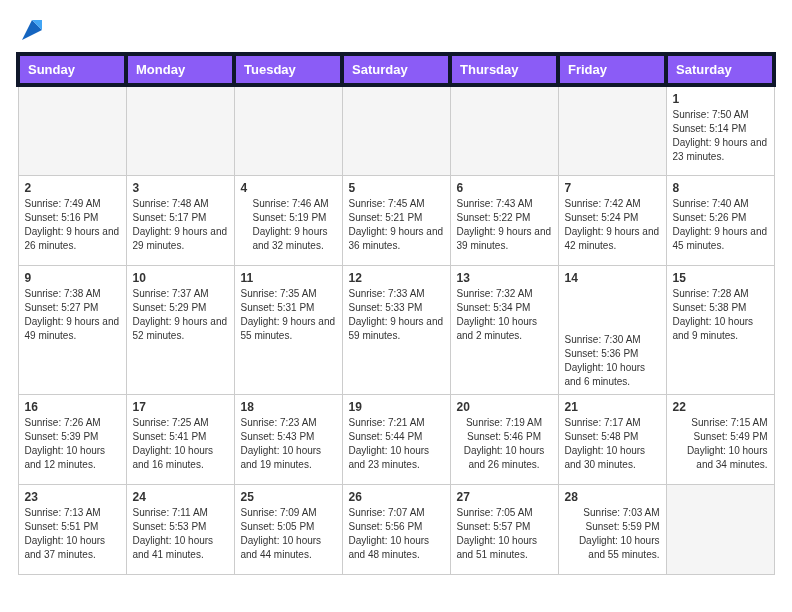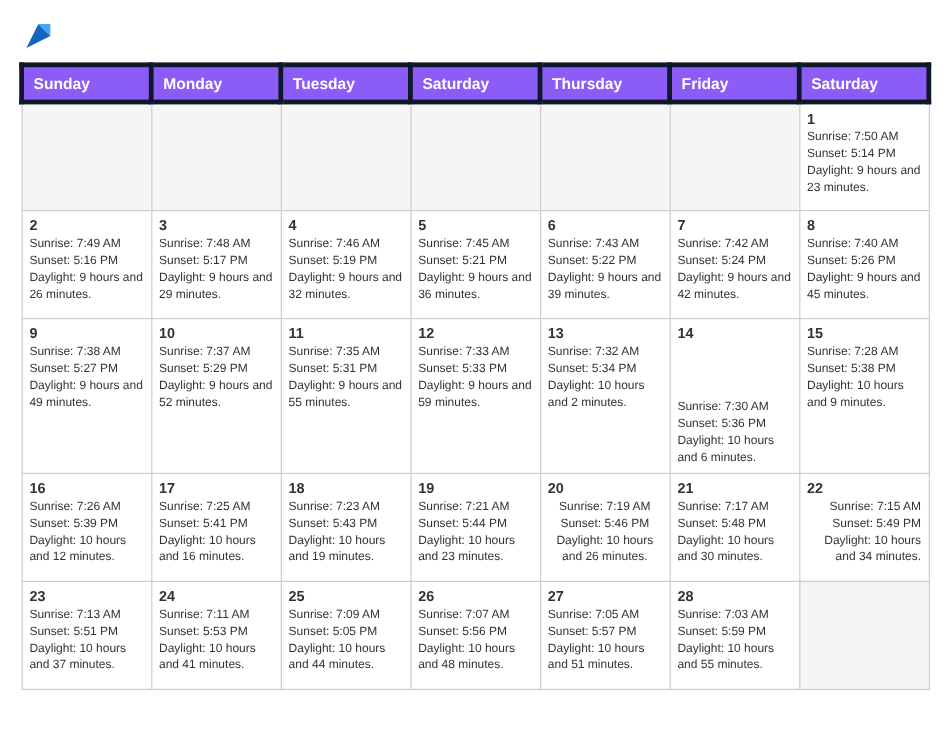--- a/index.html
+++ b/index.html
@@ -139,21 +139,21 @@
 Daylight: 9 hours and 26 minutes.</div>
         </td>
         <td>
           <span class="day-num">3</span>
           <div class="day-info" style="white-space: pre-line;">Sunrise: 7:48 AM
 Sunset: 5:17 PM
 Daylight: 9 hours and 29 minutes.</div>
         </td>
         <td>
           <span class="day-num">4</span>
-          <div class="day-info" style="white-space: pre-line;">Sunrise: 7:46 AM
+          <div class="day-info" style="white-space: pre-line; margin-left: 12px;">Sunrise: 7:46 AM
 Sunset: 5:19 PM
 Daylight: 9 hours and 32 minutes.</div>
         </td>
         <td>
           <span class="day-num">5</span>
           <div class="day-info" style="white-space: pre-line;">Sunrise: 7:45 AM
 Sunset: 5:21 PM
 Daylight: 9 hours and 36 minutes.</div>
         </td>
         <td>
@@ -289,20 +289,20 @@
 Daylight: 10 hours and 48 minutes.</div>
         </td>
         <td>
           <span class="day-num">27</span>
           <div class="day-info" style="white-space: pre-line;">Sunrise: 7:05 AM
 Sunset: 5:57 PM
 Daylight: 10 hours and 51 minutes.</div>
         </td>
         <td>
           <span class="day-num">28</span>
-          <div class="day-info" style="white-space: pre-line;">Sunrise: 7:03 AM
+          <div class="day-info" style="white-space: pre-line; text-align: right;">Sunrise: 7:03 AM
 Sunset: 5:59 PM
 Daylight: 10 hours and 55 minutes.</div>
         </td>
         <td class="empty"></td>
       </tr>
     </tbody>
 </table>
 
 </body></html>

